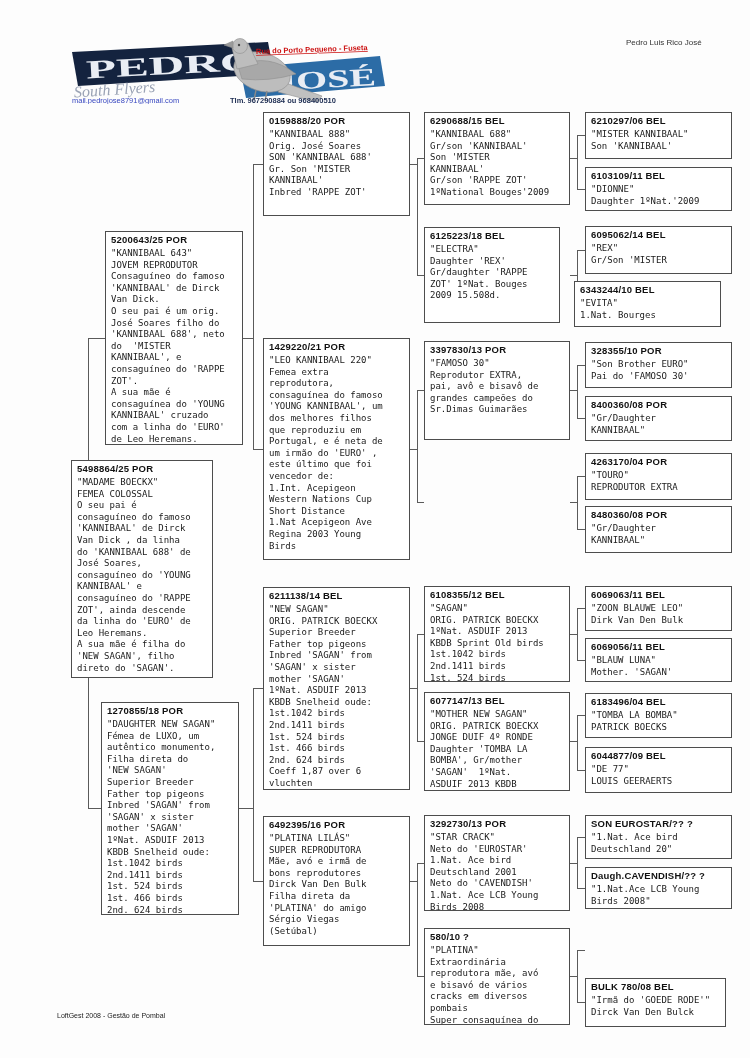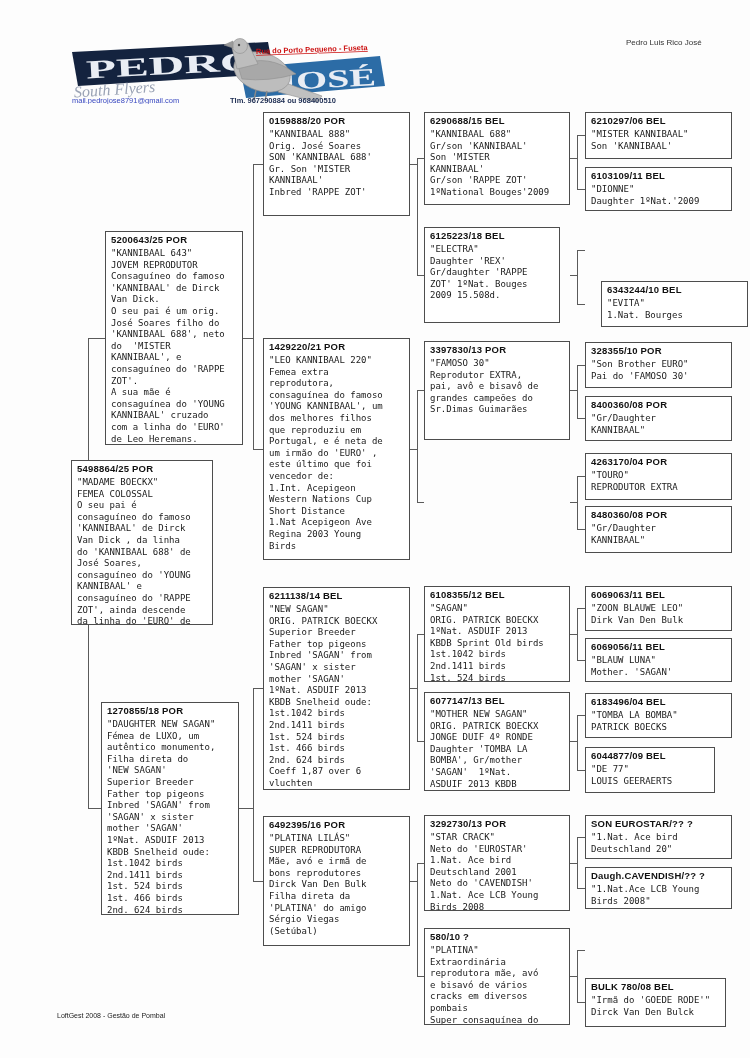--- a/index.html
+++ b/index.html
@@ -123,21 +123,21 @@
 do  'MISTER
 KANNIBAAL', e
 consaguíneo do 'RAPPE
 ZOT'.
 A sua mãe é
 consaguínea do 'YOUNG
 KANNIBAAL' cruzado
 com a linha do 'EURO'
 de Leo Heremans.</div>
   </div>
-  <div class="pbox" style="left:71px;top:460px;width:142px;height:165px">
+  <div class="pbox" style="left:71px;top:460px;width:142px;height:218px">
     <div class="ring">5498864/25 POR</div>
     <div class="desc">"MADAME BOECKX"
 FEMEA COLOSSAL
 O seu pai é
 consaguíneo do famoso
 'KANNIBAAL' de Dirck
 Van Dick , da linha
 do 'KANNIBAAL 688' de
 José Soares,
 consaguíneo do 'YOUNG
@@ -301,21 +301,26 @@
   <div class="pbox" style="left:585px;top:112px;width:147px;height:47px">
     <div class="ring">6210297/06 BEL</div>
     <div class="desc">"MISTER KANNIBAAL"
 Son 'KANNIBAAL'</div>
   </div>
   <div class="pbox" style="left:585px;top:167px;width:147px;height:44px">
     <div class="ring">6103109/11 BEL</div>
     <div class="desc">"DIONNE"
 Daughter 1ºNat.'2009</div>
   </div>
-  <div class="pbox" style="left:601px;top:281px;width:147px;height:46px">
+  <div class="pbox" style="left:585px;top:226px;width:147px;height:48px">
+    <div class="ring">6095062/14 BEL</div>
+    <div class="desc">"REX"
+Gr/Son 'MISTER</div>
+  </div>
+  <div class="pbox" style="left:574px;top:281px;width:147px;height:46px">
     <div class="ring">6343244/10 BEL</div>
     <div class="desc">"EVITA"
 1.Nat. Bourges</div>
   </div>
   <div class="pbox" style="left:585px;top:342px;width:147px;height:46px">
     <div class="ring">328355/10 POR</div>
     <div class="desc">"Son Brother EURO"
 Pai do 'FAMOSO 30'</div>
   </div>
   <div class="pbox" style="left:585px;top:396px;width:147px;height:45px">
@@ -341,21 +346,21 @@
   <div class="pbox" style="left:585px;top:638px;width:147px;height:44px">
     <div class="ring">6069056/11 BEL</div>
     <div class="desc">"BLAUW LUNA"
 Mother. 'SAGAN'</div>
   </div>
   <div class="pbox" style="left:585px;top:693px;width:147px;height:45px">
     <div class="ring">6183496/04 BEL</div>
     <div class="desc">"TOMBA LA BOMBA"
 PATRICK BOECKS</div>
   </div>
-  <div class="pbox" style="left:585px;top:747px;width:130px;height:46px">
+  <div class="pbox" style="left:585px;top:747px;width:147px;height:46px">
     <div class="ring">6044877/09 BEL</div>
     <div class="desc">"DE 77"
 LOUIS GEERAERTS</div>
   </div>
   <div class="pbox" style="left:585px;top:815px;width:147px;height:44px">
     <div class="ring">SON EUROSTAR/?? ?</div>
     <div class="desc">"1.Nat. Ace bird
 Deutschland 20"</div>
   </div>
   <div class="pbox" style="left:585px;top:867px;width:147px;height:42px">

